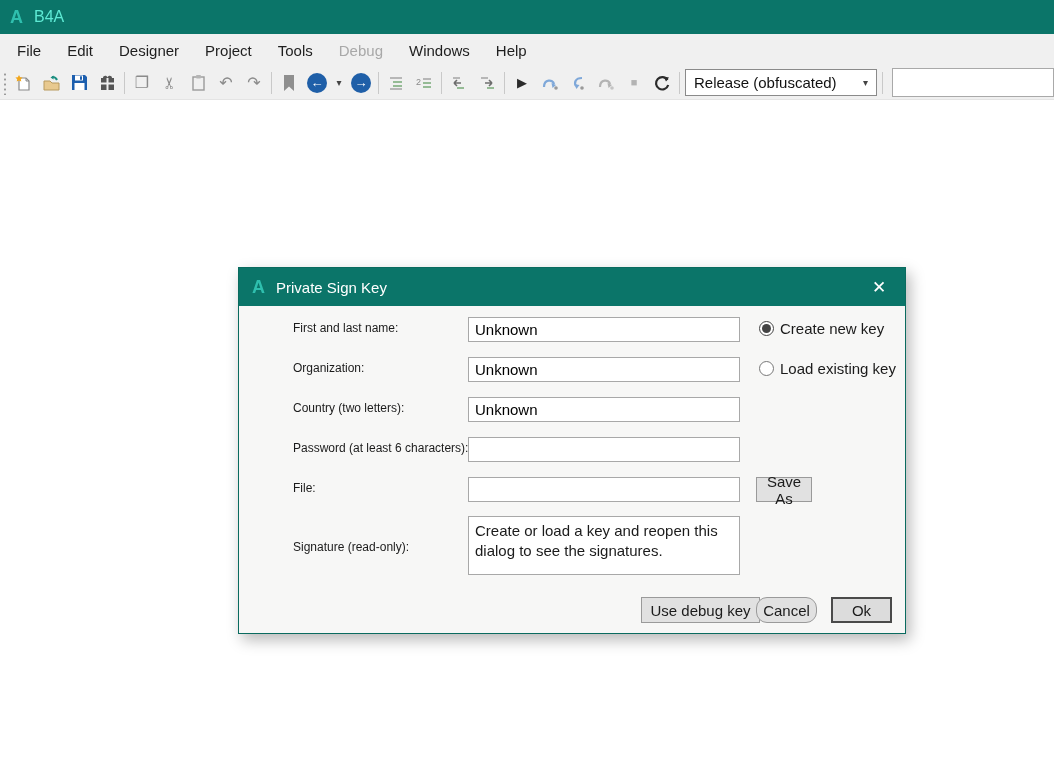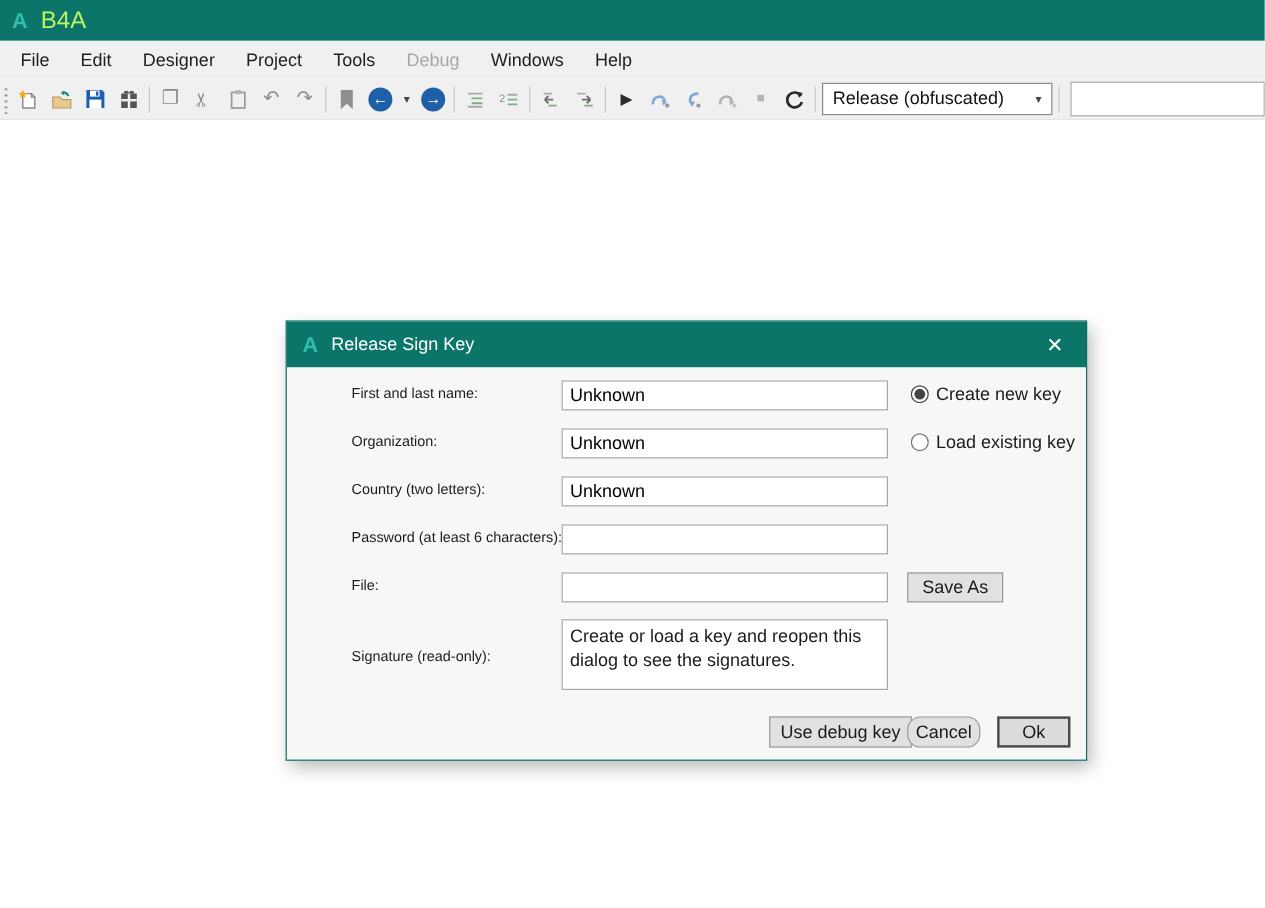--- a/index.html
+++ b/index.html
@@ -10,21 +10,21 @@
     position:relative;
     font-size:15px;
     color:#1b1b1b;
   }
   
   .titlebar{
     height:34px; background:#0B7569; display:flex; align-items:center;
     padding-left:10px; gap:11px;
   }
   .logo-a{ color:#2FBFAE; font-weight:bold; font-size:18px; line-height:1; }
-  .titlebar-text{ color:#bef264; font-size:20px; }
+  .titlebar-text{ color:#5eead4; font-size:16px; }
 
   
   .menubar{
     height:32px; background:#f0f0f0; display:flex; align-items:center;
     padding-left:4px; font-size:15px;
   }
   .menu-item{ display:flex; align-items:center; padding:0 13px; color:#1e1e1e; cursor:default; }
   .menu-item.disabled{ color:#a8a8a8; }
 
   
@@ -80,21 +80,21 @@
     color:#1b1b1b;
   }
   .radio-row{ position:absolute; left:520px; display:flex; align-items:center; gap:6px; font-size:15px; }
   .radio-row input{ width:15px; height:15px; accent-color:#444; }
   .btn{
     position:absolute; height:26px; background:#e1e1e1; border:1px solid #9a9a9a;
     font-size:15px; font-family:"Liberation Sans", sans-serif; color:#1b1b1b;
     display:flex; align-items:center; justify-content:center; cursor:default;
   }
   .btn.default{ border:2px solid #4a4a4a; background:#dcdcdc; }
-  .saveas{ left:517px; top:171px; width:80px; height:25px; }
+  .saveas{ left:517px; top:171px; width:56px; height:25px; }
   .b-debugkey{ left:402px; top:291px; width:119px; }
   .b-cancel{ left:517px; top:291px; width:61px;border-radius:11px; }
   .b-ok{ left:592px; top:291px; width:61px; }
   svg{ display:block; }
 </style>
 </head>
 <body>
 
 <div class="titlebar">
   <span class="logo-a">A</span>
@@ -252,21 +252,21 @@
   </span>
 
   <span class="sep"></span>
 
   <input class="search-input" type="text" value="" style="">
 </div>
 
 <div class="dialog">
   <div class="dialog-header">
     <span class="logo-a">A</span>
-    <span class="dialog-title">Release Sign Key</span>
+    <span class="dialog-title">Private Sign Key</span>
     <span class="dialog-close">✕</span>
   </div>
   <div class="dialog-body">
 
     <span class="flabel" style="top:15px">First and last name:</span>
     <input class="finput" style="top: 11px;" type="text" value="Unknown">
 
     <span class="flabel" style="top:55px">Organization:</span>
     <input class="finput" style="top: 51px;" type="text" value="Unknown">
 

